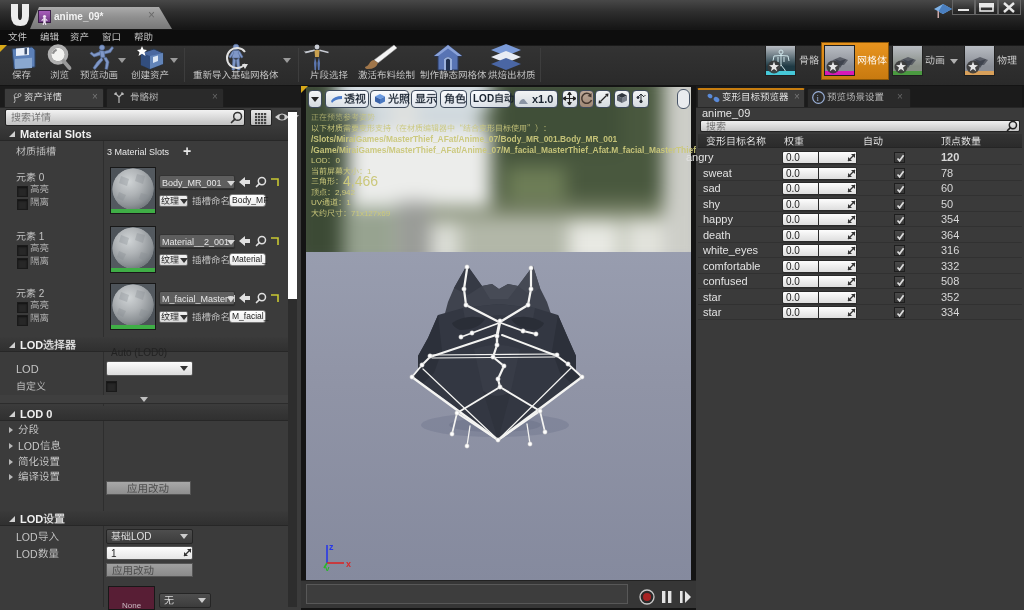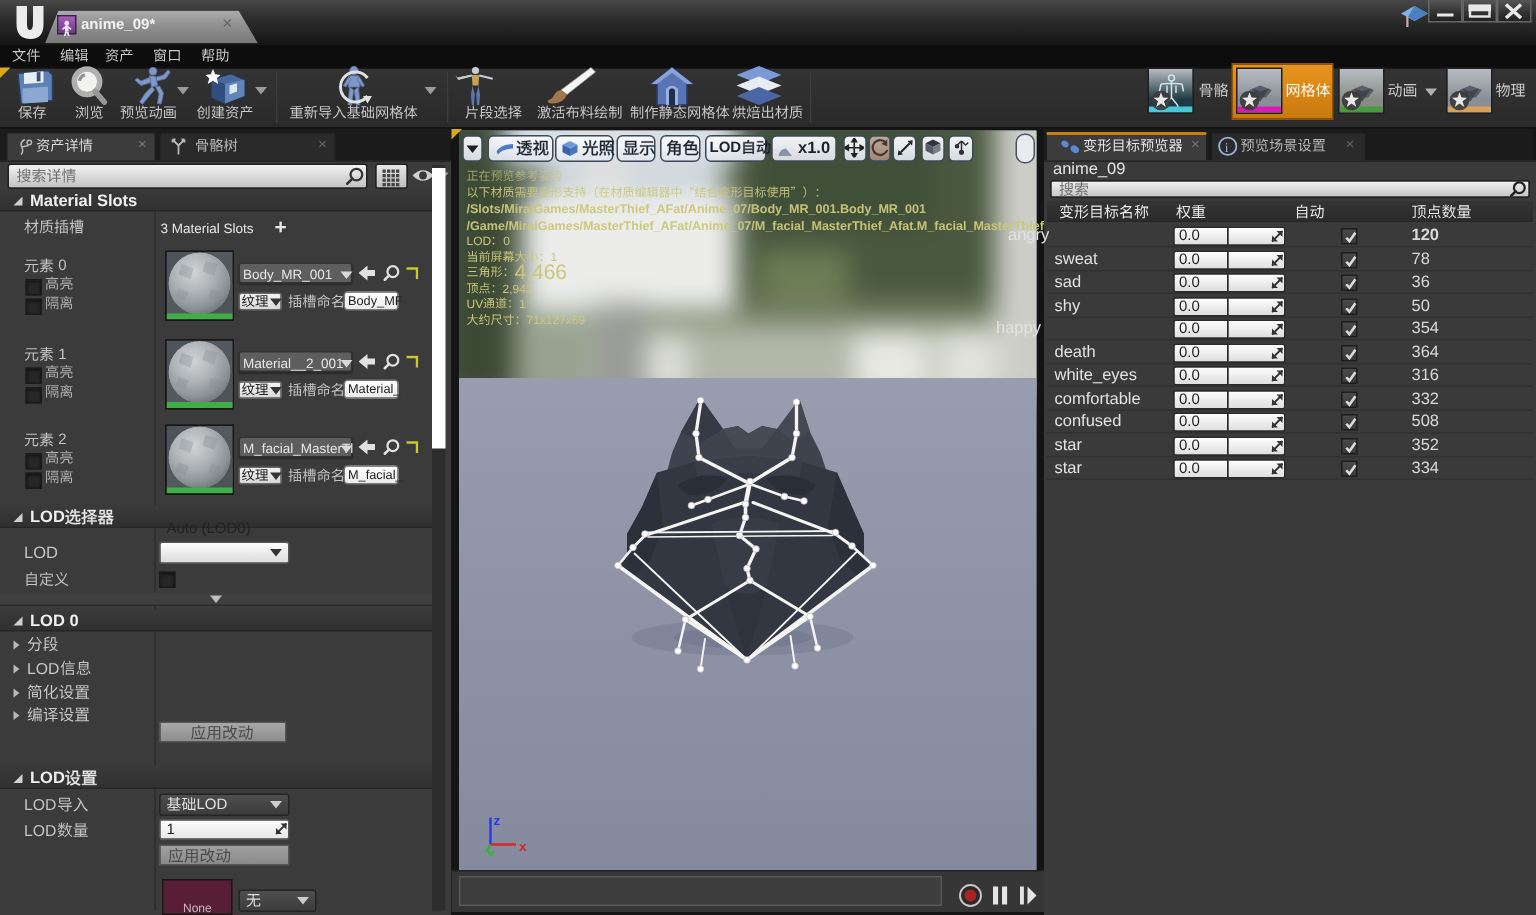--- a/index.html
+++ b/index.html
@@ -1228,21 +1228,21 @@
       </svg></i></div>
 <div style="position:absolute;left:941px;top:136px;white-space:nowrap;"><i style="display:inline-block;vertical-align:top"><svg width="40.0" height="11.5" style="display:block">
         <g transform="matrix(0.01000,0,0,-0.01000,0,8.80)" fill="#ededed">
           <use href="#u9876" x="0"></use>
           <use href="#u70b9" x="1000"></use>
           <use href="#u6570" x="2000"></use>
           <use href="#u91cf" x="3000"></use>
         </g>
       </svg></i></div>
 <div style="position:absolute;left:698px;top:164px;width:324px;height:1px;background:rgba(0,0,0,.14);"></div>
-<div style="position:absolute;left:672px;top:151px;white-space:nowrap;"><i style="display:inline-block;vertical-align:top;font-style:normal;font-size:11.0px;line-height:12.6px;font-weight:normal;color:#e2e2e2;letter-spacing:0.0px">angry</i></div>
+<div style="position:absolute;left:686px;top:151px;white-space:nowrap;"><i style="display:inline-block;vertical-align:top;font-style:normal;font-size:11.0px;line-height:12.6px;font-weight:normal;color:#e2e2e2;letter-spacing:0.0px">angry</i></div>
 <div style="position:absolute;left:782px;top:151px;width:37px;height:13px;background:linear-gradient(#fdfdfd,#dedede);border:1px solid #2a2a2a;border-radius:2px 0 0 2px;"></div>
 <div style="position:absolute;left:786px;top:152px;white-space:nowrap;"><i style="display:inline-block;vertical-align:top;font-style:normal;font-size:10.0px;line-height:11.5px;font-weight:normal;color:#222;letter-spacing:0.0px">0.0</i></div>
 <div style="position:absolute;left:819px;top:151px;width:38px;height:13px;background:linear-gradient(#fdfdfd,#dedede);border:1px solid #2a2a2a;border-left:none;border-radius:0 2px 2px 0;"></div>
 <svg style="position:absolute;left:847px;top:153px" width="9" height="9">
     <path d="M1 8 L1 4 L5 8 Z M8 1 L8 5 L4 1 Z" fill="#333"></path>
     <path d="M1 8 L8 1" stroke="#333" stroke-width="1.2"></path>
   </svg>
 <div style="position:absolute;left:894px;top:152px;width:11px;height:11px;background:linear-gradient(#4a4a4a,#383838);border:1px solid #1e1e1e;">
     <svg width="11" height="11" style="display:block">
       <path d="M2.5 5.5 L4.6 7.8 L8.6 2.2" stroke="#dcdcdc" stroke-width="1.7" fill="none"></path>
@@ -1271,38 +1271,38 @@
 <div style="position:absolute;left:819px;top:182px;width:38px;height:13px;background:linear-gradient(#fdfdfd,#dedede);border:1px solid #2a2a2a;border-left:none;border-radius:0 2px 2px 0;"></div>
 <svg style="position:absolute;left:847px;top:184px" width="9" height="9">
     <path d="M1 8 L1 4 L5 8 Z M8 1 L8 5 L4 1 Z" fill="#333"></path>
     <path d="M1 8 L8 1" stroke="#333" stroke-width="1.2"></path>
   </svg>
 <div style="position:absolute;left:894px;top:183px;width:11px;height:11px;background:linear-gradient(#4a4a4a,#383838);border:1px solid #1e1e1e;">
     <svg width="11" height="11" style="display:block">
       <path d="M2.5 5.5 L4.6 7.8 L8.6 2.2" stroke="#dcdcdc" stroke-width="1.7" fill="none"></path>
     </svg>
   </div>
-<div style="position:absolute;left:941px;top:182px;white-space:nowrap;"><i style="display:inline-block;vertical-align:top;font-style:normal;font-size:11.0px;line-height:12.6px;font-weight:normal;color:#d8d8d8;letter-spacing:0.0px">36</i></div>
+<div style="position:absolute;left:941px;top:182px;white-space:nowrap;"><i style="display:inline-block;vertical-align:top;font-style:normal;font-size:11.0px;line-height:12.6px;font-weight:normal;color:#d8d8d8;letter-spacing:0.0px">60</i></div>
 <div style="position:absolute;left:698px;top:211px;width:324px;height:1px;background:rgba(0,0,0,.14);"></div>
 <div style="position:absolute;left:703px;top:198px;white-space:nowrap;"><i style="display:inline-block;vertical-align:top;font-style:normal;font-size:11.0px;line-height:12.6px;font-weight:normal;color:#e2e2e2;letter-spacing:0.0px">shy</i></div>
 <div style="position:absolute;left:782px;top:198px;width:37px;height:13px;background:linear-gradient(#fdfdfd,#dedede);border:1px solid #2a2a2a;border-radius:2px 0 0 2px;"></div>
 <div style="position:absolute;left:786px;top:199px;white-space:nowrap;"><i style="display:inline-block;vertical-align:top;font-style:normal;font-size:10.0px;line-height:11.5px;font-weight:normal;color:#222;letter-spacing:0.0px">0.0</i></div>
 <div style="position:absolute;left:819px;top:198px;width:38px;height:13px;background:linear-gradient(#fdfdfd,#dedede);border:1px solid #2a2a2a;border-left:none;border-radius:0 2px 2px 0;"></div>
 <svg style="position:absolute;left:847px;top:200px" width="9" height="9">
     <path d="M1 8 L1 4 L5 8 Z M8 1 L8 5 L4 1 Z" fill="#333"></path>
     <path d="M1 8 L8 1" stroke="#333" stroke-width="1.2"></path>
   </svg>
 <div style="position:absolute;left:894px;top:199px;width:11px;height:11px;background:linear-gradient(#4a4a4a,#383838);border:1px solid #1e1e1e;">
     <svg width="11" height="11" style="display:block">
       <path d="M2.5 5.5 L4.6 7.8 L8.6 2.2" stroke="#dcdcdc" stroke-width="1.7" fill="none"></path>
     </svg>
   </div>
 <div style="position:absolute;left:941px;top:198px;white-space:nowrap;"><i style="display:inline-block;vertical-align:top;font-style:normal;font-size:11.0px;line-height:12.6px;font-weight:normal;color:#d8d8d8;letter-spacing:0.0px">50</i></div>
 <div style="position:absolute;left:698px;top:226px;width:324px;height:1px;background:rgba(0,0,0,.14);"></div>
-<div style="position:absolute;left:664px;top:213px;white-space:nowrap;text-decoration:underline;"><i style="display:inline-block;vertical-align:top;font-style:normal;font-size:11.0px;line-height:12.6px;font-weight:normal;color:#e2e2e2;letter-spacing:0.0px">happy</i></div>
+<div style="position:absolute;left:703px;top:213px;white-space:nowrap;text-decoration:underline;"><i style="display:inline-block;vertical-align:top;font-style:normal;font-size:11.0px;line-height:12.6px;font-weight:normal;color:#e2e2e2;letter-spacing:0.0px">happy</i></div>
 <div style="position:absolute;left:782px;top:213px;width:37px;height:13px;background:linear-gradient(#fdfdfd,#dedede);border:1px solid #2a2a2a;border-radius:2px 0 0 2px;"></div>
 <div style="position:absolute;left:786px;top:214px;white-space:nowrap;"><i style="display:inline-block;vertical-align:top;font-style:normal;font-size:10.0px;line-height:11.5px;font-weight:normal;color:#222;letter-spacing:0.0px">0.0</i></div>
 <div style="position:absolute;left:819px;top:213px;width:38px;height:13px;background:linear-gradient(#fdfdfd,#dedede);border:1px solid #2a2a2a;border-left:none;border-radius:0 2px 2px 0;"></div>
 <svg style="position:absolute;left:847px;top:215px" width="9" height="9">
     <path d="M1 8 L1 4 L5 8 Z M8 1 L8 5 L4 1 Z" fill="#333"></path>
     <path d="M1 8 L8 1" stroke="#333" stroke-width="1.2"></path>
   </svg>
 <div style="position:absolute;left:894px;top:214px;width:11px;height:11px;background:linear-gradient(#4a4a4a,#383838);border:1px solid #1e1e1e;">
     <svg width="11" height="11" style="display:block">
       <path d="M2.5 5.5 L4.6 7.8 L8.6 2.2" stroke="#dcdcdc" stroke-width="1.7" fill="none"></path>

